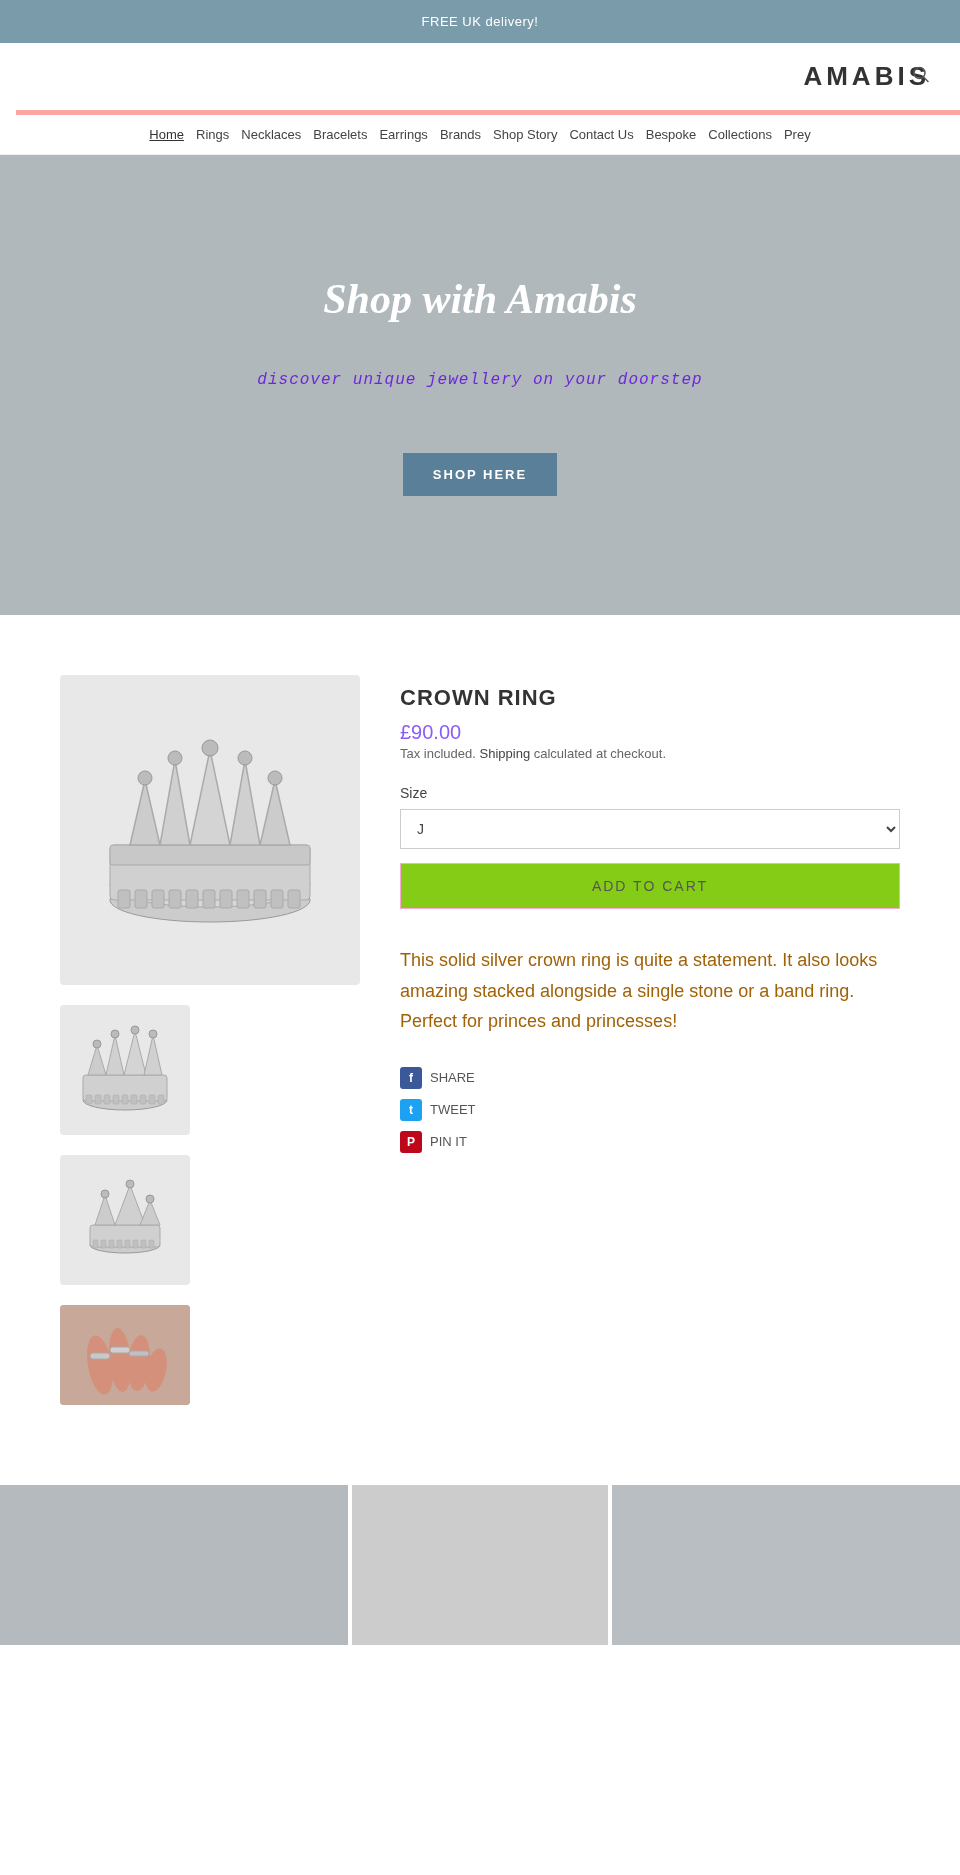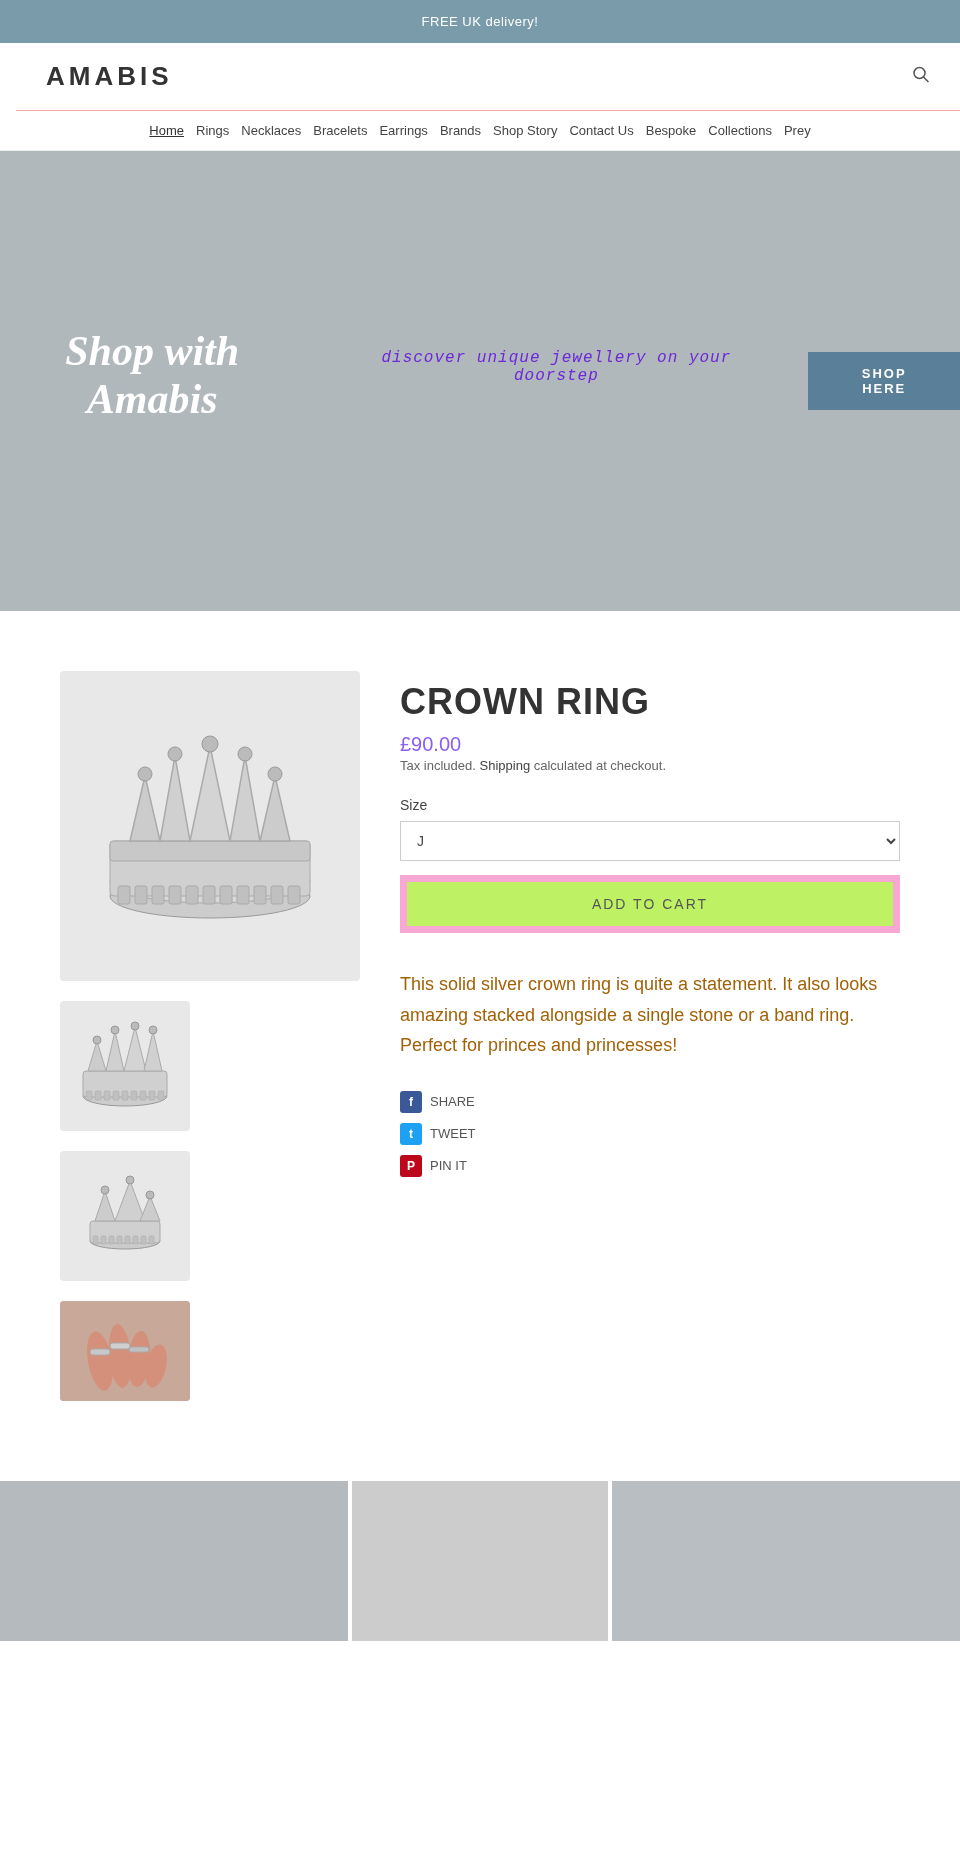--- a/index.html
+++ b/index.html
@@ -12,24 +12,24 @@
       padding: 14px;
       font-size: 13px;
       color: #fff;
       letter-spacing: 0.5px;
     }
 
     
     .header {
       display: flex;
       align-items: center;
-      justify-content: flex-start;
+      justify-content: flex-end;
       padding: 18px 30px;
       position: relative;
-      border-bottom: 1px solid #fca5a5;
+      border-bottom: 5px solid #fca5a5;
       margin-left: 16px;
     }
     .header-logo {
       font-size: 26px;
       font-weight: bold;
       letter-spacing: 4px;
       color: #333;
       text-align: center;
     }
     .header-search {
@@ -60,21 +60,21 @@
       text-decoration: underline;
       color: #333;
     }
 
     
     .hero {
       width: 100%;
       height: 460px;
       background: #b0b8bc;
       display: flex;
-      flex-direction: row;
+      flex-direction: column;
       align-items: center;
       justify-content: center;
       text-align: center;
       gap: 36px;
     }
     .hero-title {
       font-size: 42px;
       font-weight: bold;
       color: #fff;
       font-style: italic;
@@ -157,21 +157,21 @@
       width: 100px;
       height: 100px;
     }
 
     
     .product-info {
       flex: 1;
       padding-top: 10px;
     }
     .product-title {
-      font-size: 36px;
+      font-size: 22px;
       font-weight: bold;
       color: #333;
       letter-spacing: 1px;
       margin-bottom: 10px;
     }
     .product-price {
       font-size: 20px;
       color: #8b5cf6;
       margin-bottom: 2px;
     }
@@ -195,22 +195,22 @@
       border: 1px solid #ccc;
       font-size: 14px;
       color: #444;
       margin-bottom: 14px;
       cursor: pointer;
       background: #fff;
     }
     .add-to-cart-btn {
       width: 100%;
       padding: 14px;
-      border: 7px solid #f9a8d4;
-      background: #bef264;
+      border: 1px solid #f9a8d4;
+      background: #84cc16;
       font-size: 14px;
       letter-spacing: 2px;
       color: #555;
       cursor: pointer;
       font-weight: normal;
       margin-bottom: 36px;
     }
 
     .product-description {
       font-size: 18px;

